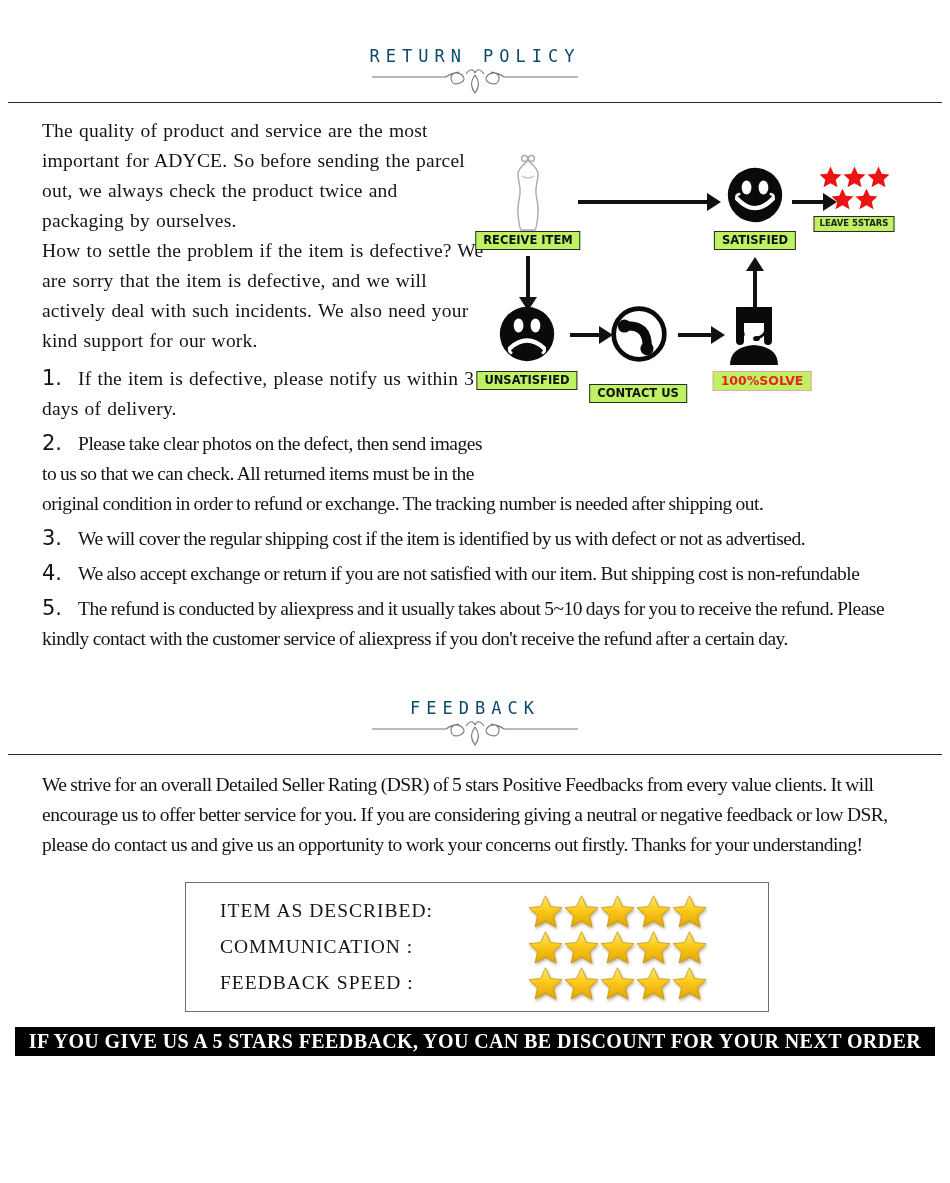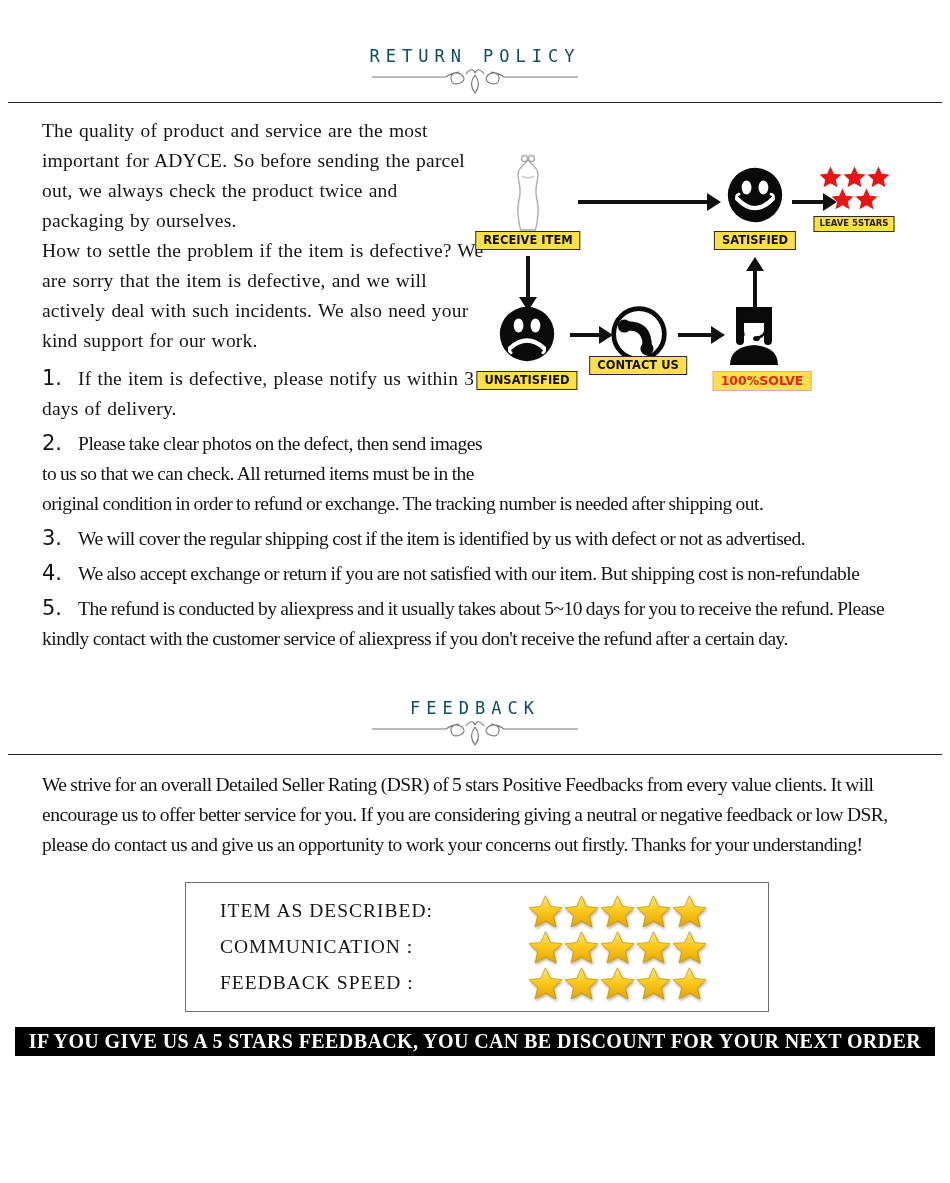--- a/index.html
+++ b/index.html
@@ -29,21 +29,21 @@
     font-family:"DejaVu Sans", sans-serif; font-size:21px; font-weight:500;
     padding-right:16px; letter-spacing:0;
   }
   .fb-para { padding:15px 42px 0 42px; font-size:19.5px; line-height:30px; }
 
   
   .flowchart { float:right; width:420px; height:358px; position:relative; margin:2px 0 0 6px; }
   .fc { position:absolute; }
   .fc-label {
     position:absolute; transform:translateX(-50%);
-    background:#fde047; border:1.6px solid #2a2a2a; padding:2px 7px 2px 7px;
+    background:#bef264; border:1.6px solid #2a2a2a; padding:2px 7px 2px 7px;
     font-family:"DejaVu Sans", sans-serif; font-weight:bold; font-size:11.5px;
     white-space:nowrap; color:#111; line-height:1.15;
   }
   .fc-label.small { font-size:8.5px; border-width:1px; padding:2px 5px; color:#222; }
   .fc-label.red { color:#e8231d; border-color:#e8a6a3; font-size:12.5px; }
 
   .arr { position:absolute; background:#111; }
   .arr.h { height:4px; }
   .arr.h::after {
     content:""; position:absolute; right:-13px; top:-7.5px;
@@ -180,21 +180,21 @@
     <div class="arr h" style="left:80px; top:215px; width:30px;"></div>
 
     <svg class="fc" style="left:119px; top:186px;" width="60" height="60" viewBox="0 0 64 64">
       <circle cx="32" cy="32" r="27" fill="none" stroke="#0a0a0a" stroke-width="5"></circle>
       <g transform="rotate(45 32 32)">
         <path d="M15,37 Q32,17 49,37" fill="none" stroke="#0a0a0a" stroke-width="10" stroke-linecap="round"></path>
         <circle cx="15" cy="37" r="7" fill="#0a0a0a"></circle>
         <circle cx="49" cy="37" r="7" fill="#0a0a0a"></circle>
       </g>
     </svg>
-    <div class="fc-label" style="left:148px; top:238px;">CONTACT US</div>
+    <div class="fc-label" style="left:148px; top:266px;">CONTACT US</div>
 
     <div class="arr h" style="left:188px; top:215px; width:34px;"></div>
 
     <svg class="fc" style="left:235px; top:185px;" width="58" height="62" viewBox="0 0 58 62">
       <path d="M11,4 h36 v34 a4,4 0 0 1 -8,0 v-16 h-20 v16 a4,4 0 0 1 -8,0 Z" fill="#0a0a0a"></path>
       <rect x="11" y="4" width="36" height="30" rx="15" fill="#0a0a0a"></rect>
       <path d="M19,20 h20 v8 a10,10 0 0 1 -20,0 Z" fill="#fff"></path>
       <path d="M40,22 q3,10 -8,13" fill="none" stroke="#0a0a0a" stroke-width="2.6"></path>
       <ellipse cx="31.5" cy="35.5" rx="3.4" ry="2.6" fill="#0a0a0a"></ellipse>
       <path d="M5,62 Q5,44 29,42 Q53,44 53,62 Z" fill="#0a0a0a"></path>

